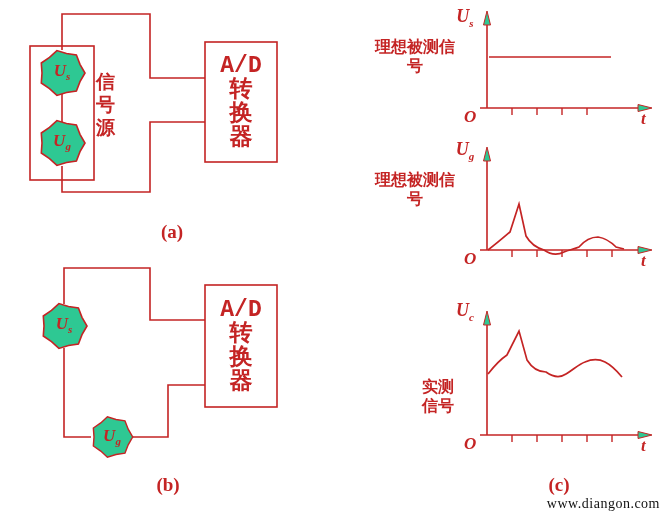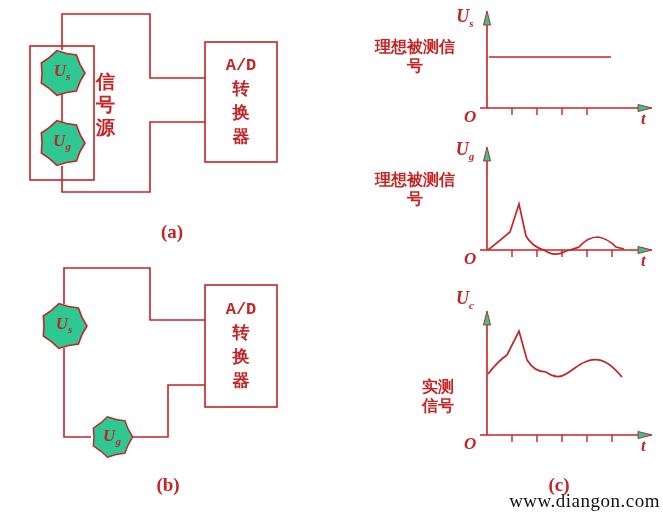--- a/index.html
+++ b/index.html
@@ -18,34 +18,34 @@
   .box{stroke:var(--stroke-red);stroke-width:1.6;fill:none;}
   .boxfill{stroke:var(--stroke-red);stroke-width:1.6;fill:#fff;}
   .blob{fill:var(--fill-green);stroke:var(--stroke-red);stroke-width:1.6;}
   .axis{stroke:var(--stroke-red);stroke-width:1.6;fill:none;}
   .tick{stroke:var(--stroke-red);stroke-width:1.4;}
   .sig{stroke:var(--stroke-red);stroke-width:1.7;fill:none;}
   .arrowhead{fill:var(--fill-green);stroke:var(--stroke-red);stroke-width:1;}
   .lbl{position:absolute;color:var(--stroke-red);}
   .cjk{white-space:pre-line;text-align:center;font-family:Liberation Mono, monospace;}
   .src-label{left:96px;top:72px;font-size:19px;line-height:23px;font-weight:bold;}
-  .adc-label{width:72px;font-size:17px;line-height:24px;font-weight:bold;}
+  .adc-label{width:72px;font-size:23px;line-height:24px;font-weight:bold;}
   .adc-a{left:205px;top:54px;}
   .adc-b{left:205px;top:298px;}
   .ulabel{font-family:"Liberation Serif",serif;font-style:italic;font-weight:bold;
           font-size:17px;width:28px;text-align:center;line-height:20px;}
   .ulabel sub{font-size:11px;font-weight:bold;}
   .axis-ulabel{font-size:18px;width:34px;}
   .caption{font-family:"Liberation Serif",serif;font-weight:bold;font-size:19px;
            width:44px;text-align:center;}
   .plot-title{font-size:16px;line-height:19px;font-weight:bold;}
   .oletter,.tletter{font-family:"Liberation Serif",serif;font-style:italic;
                     font-weight:bold;font-size:17px;}
   .watermark{right:3px;bottom:2px;color:var(--watermark-black);
-             font-family:"Liberation Serif",serif;font-size:19px;letter-spacing:.5px;}
+             font-family:"Liberation Serif",serif;font-size:14px;letter-spacing:.5px;}
 </style>
 </head>
 <body>
 
 <div class="canvas">
 
   <svg width="663" height="514" viewBox="0 0 663 514">
     <defs>
       <polygon id="blob" class="blob" points="23,0 18,8.7 14.4,18 4.5,19.5 -5.1,22.4 -12.5,15.6 -20.7,10 -20,0 -20.7,-10 -12.5,-15.6 -5.1,-22.4 4.5,-19.5 14.4,-18 18,-8.7"></polygon>
     </defs>
@@ -144,21 +144,21 @@
   <div class="lbl tletter" style="left:641px;top:109px;">t</div>
 
   <div class="lbl ulabel axis-ulabel" style="left:448px;top:139px;">
     <span>U</span><sub>g</sub>
   </div>
   <div class="lbl cjk plot-title" style="left:374px;top:172px;width:82px;">理想被测信
 号</div>
   <div class="lbl oletter" style="left:464px;top:249px;">O</div>
   <div class="lbl tletter" style="left:641px;top:251px;">t</div>
 
-  <div class="lbl ulabel axis-ulabel" style="left:448px;top:288px;">
+  <div class="lbl ulabel axis-ulabel" style="left:448px;top:300px;">
     <span>U</span><sub>c</sub>
   </div>
   <div class="lbl cjk plot-title" style="left:406px;top:355px;width:64px;margin-top:24px;">实测
 信号</div>
   <div class="lbl oletter" style="left:464px;top:434px;">O</div>
   <div class="lbl tletter" style="left:641px;top:436px;">t</div>
 
   <div class="lbl caption" style="left:537px;top:474px;">(c)</div>
 
   <div class="lbl watermark">www.diangon.com</div>

